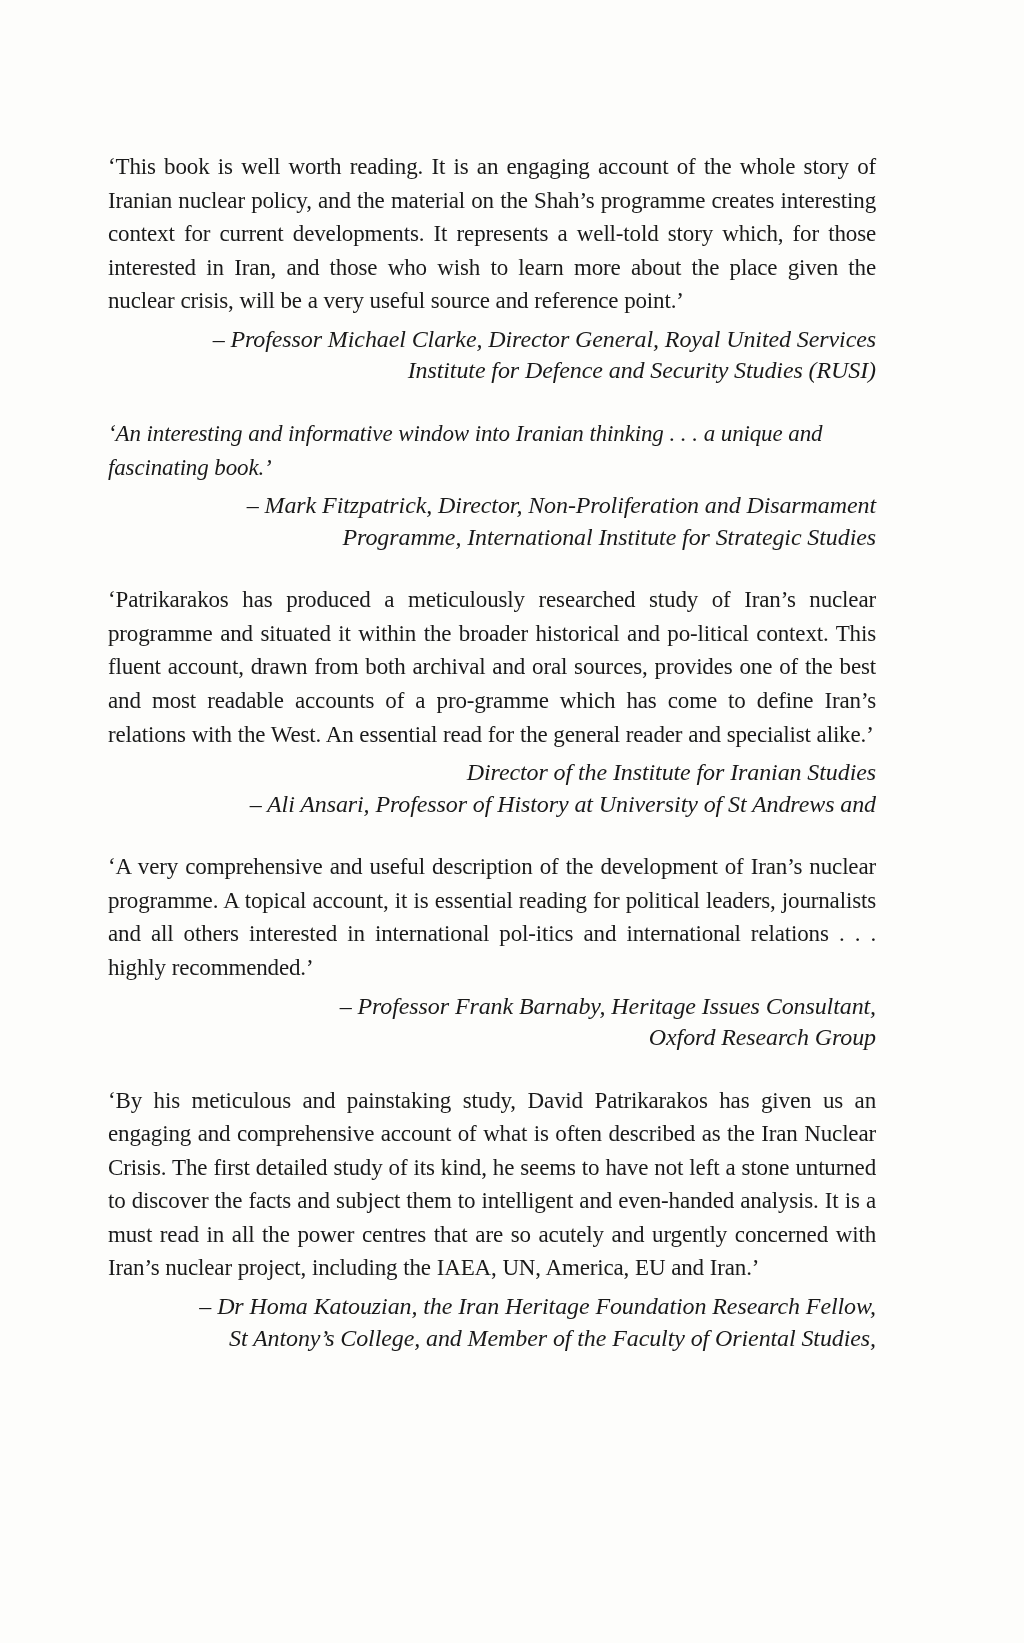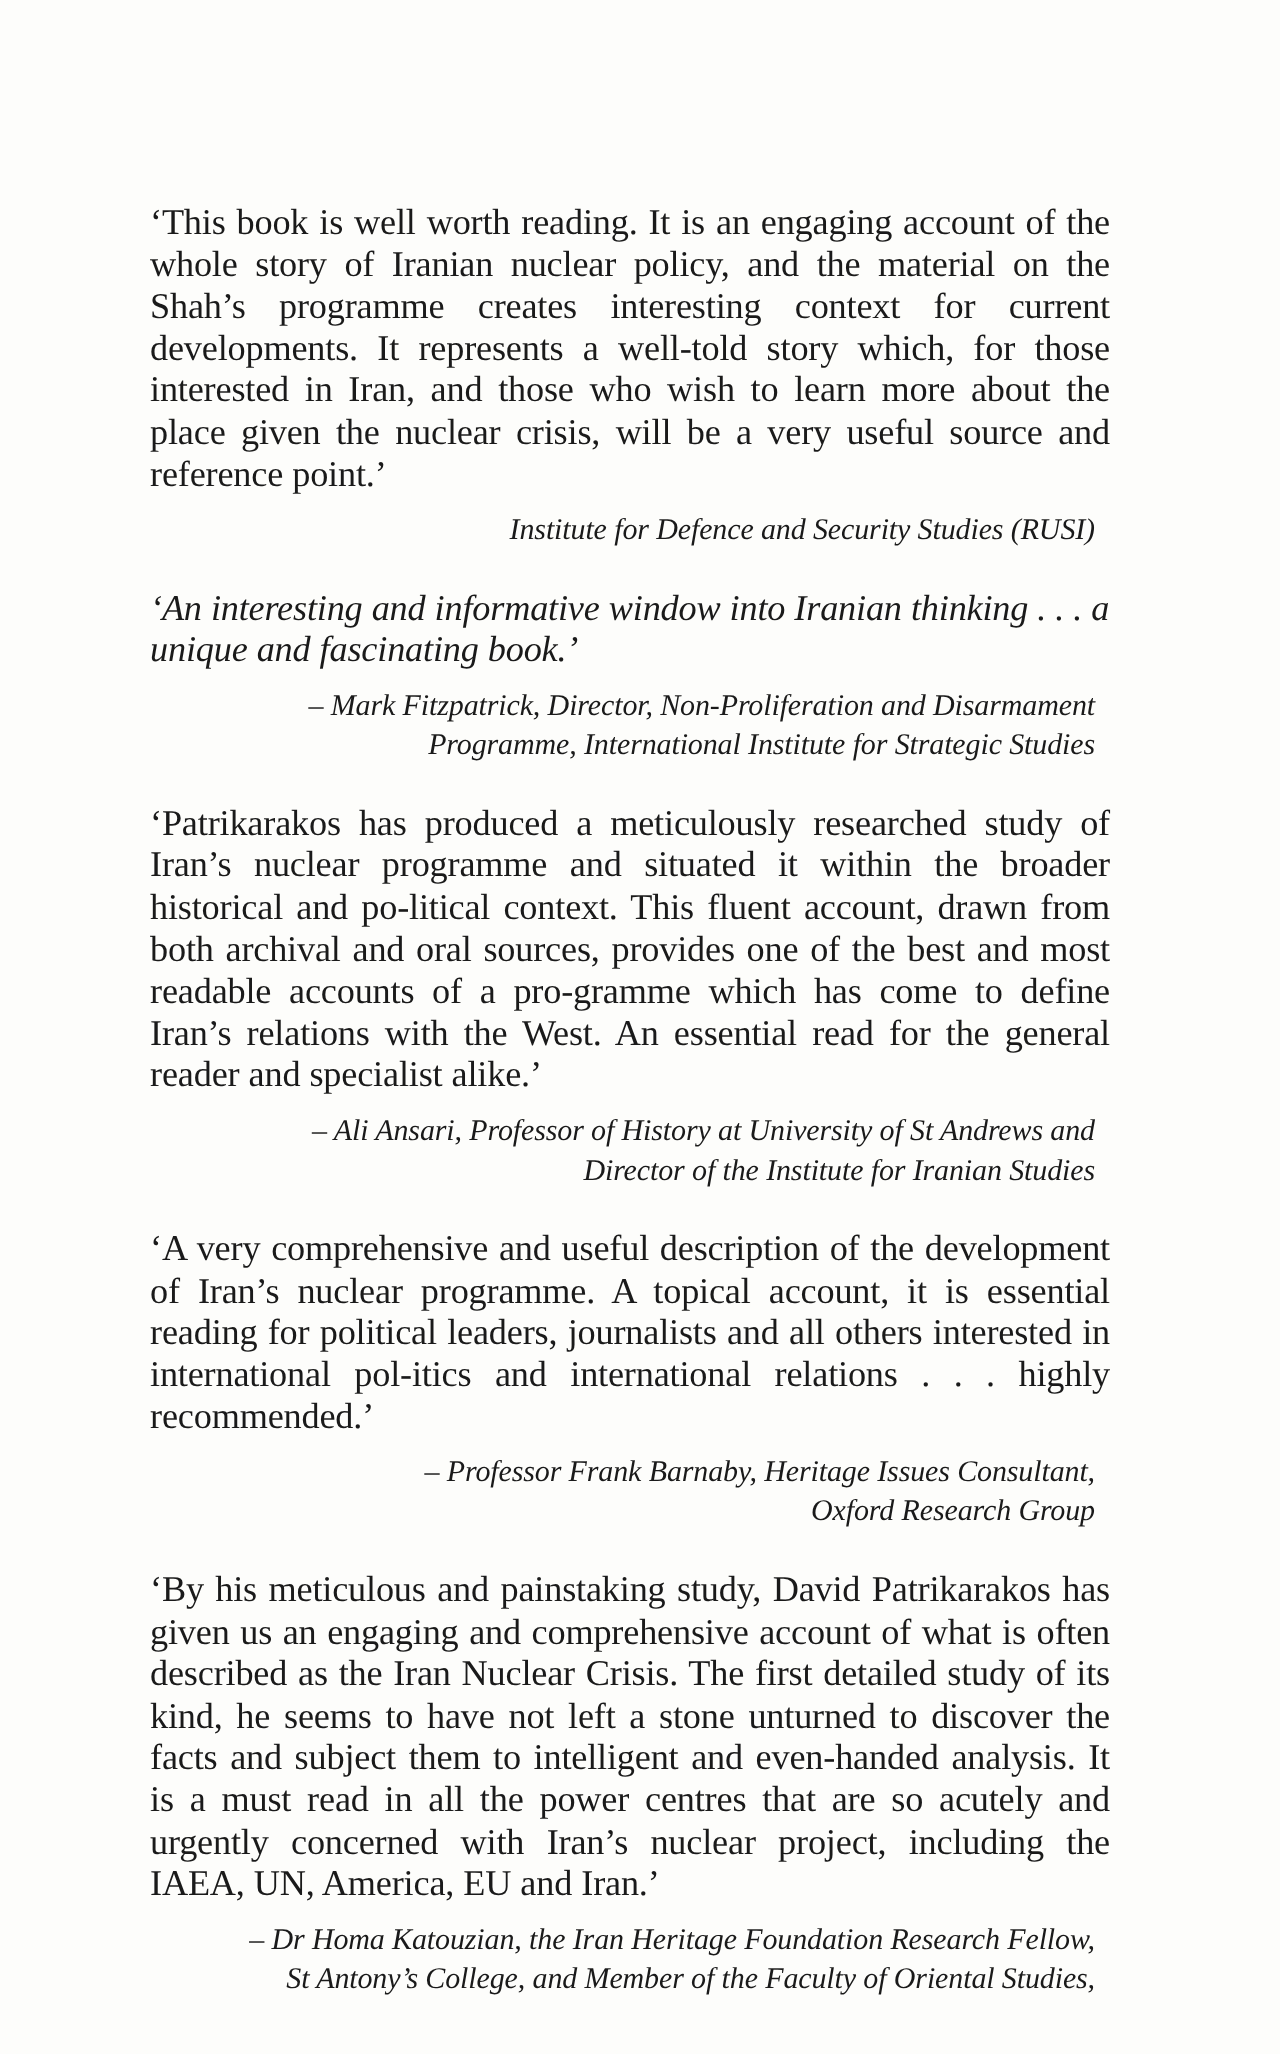--- a/index.html
+++ b/index.html
@@ -27,25 +27,25 @@
     top: 150px;
     width: 768px;
   }
   .praise-block {
     margin-bottom: 30px;
   }
   .praise-block:last-child {
     margin-bottom: 0;
   }
   .quote {
-    font-size: 29px;
+    font-size: 23px;
     line-height: 33.6px;
     text-align: justify;
     text-justify: inter-word;
-    margin: 12px;
+    margin: 0;
     letter-spacing: -0.15px;
     word-spacing: 0.2px;
   }
   .quote.tight {
     text-align: left;
   }
   .attribution {
     font-style: italic;
     font-size: 24px;
     line-height: 31.5px;
@@ -65,37 +65,38 @@
 </style>
 </head>
 <body>
 
 <div class="page">
   <div class="content">
 
     <div class="praise-block b1">
       <p class="quote">‘This book is well worth reading. It is an engaging account of the whole story of Iranian nuclear policy, and the material on the Shah’s programme creates interesting context for current developments. It represents a well-told story which, for those interested in Iran, and those who wish to learn more about the place given the nuclear crisis, will be a very useful source and reference point.’</p>
       <p class="attribution">
+        <span class="line">– Professor Michael Clarke, Director General, Royal United Services</span>
         <span class="line">Institute for Defence and Security Studies (RUSI)</span>
       </p>
     </div>
 
     <div class="praise-block b2">
       <p class="quote tight">‘An interesting and informative window into Iranian thinking . . . a unique and fascinating book.’</p>
       <p class="attribution">
         <span class="line">– Mark Fitzpatrick, Director, Non-Proliferation and Disarmament</span>
         <span class="line">Programme, International Institute for Strategic Studies</span>
       </p>
     </div>
 
     <div class="praise-block b3">
       <p class="quote">‘Patrikarakos has produced a meticulously researched study of Iran’s nuclear programme and situated it within the broader historical and po-litical context. This fluent account, drawn from both archival and oral sources, provides one of the best and most readable accounts of a pro-gramme which has come to define Iran’s relations with the West. An essential read for the general reader and specialist alike.’</p>
       <p class="attribution">
+        <span class="line">Director of the Institute for Iranian Studies</span>
         <span class="line">– Ali Ansari, Professor of History at University of St Andrews and</span>
-        <span class="line">Director of the Institute for Iranian Studies</span>
       </p>
     </div>
 
     <div class="praise-block b4">
       <p class="quote">‘A very comprehensive and useful description of the development of Iran’s nuclear programme. A topical account, it is essential reading for political leaders, journalists and all others interested in international pol-itics and international relations . . . highly recommended.’</p>
       <p class="attribution">
         <span class="line">– Professor Frank Barnaby, Heritage Issues Consultant,</span>
         <span class="line">Oxford Research Group</span>
       </p>
     </div>

